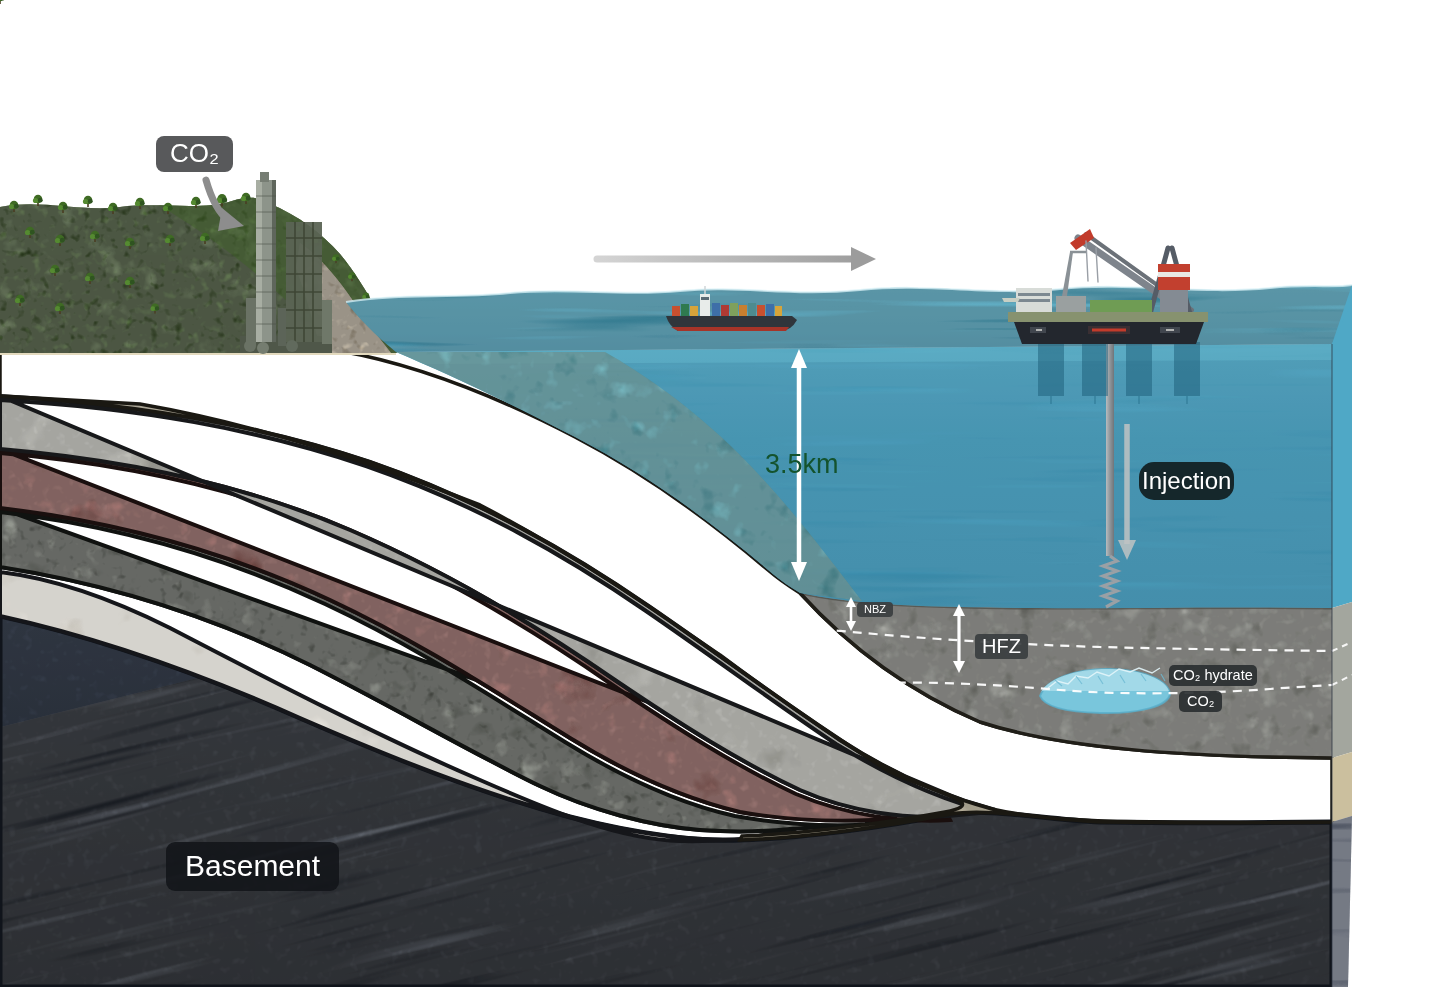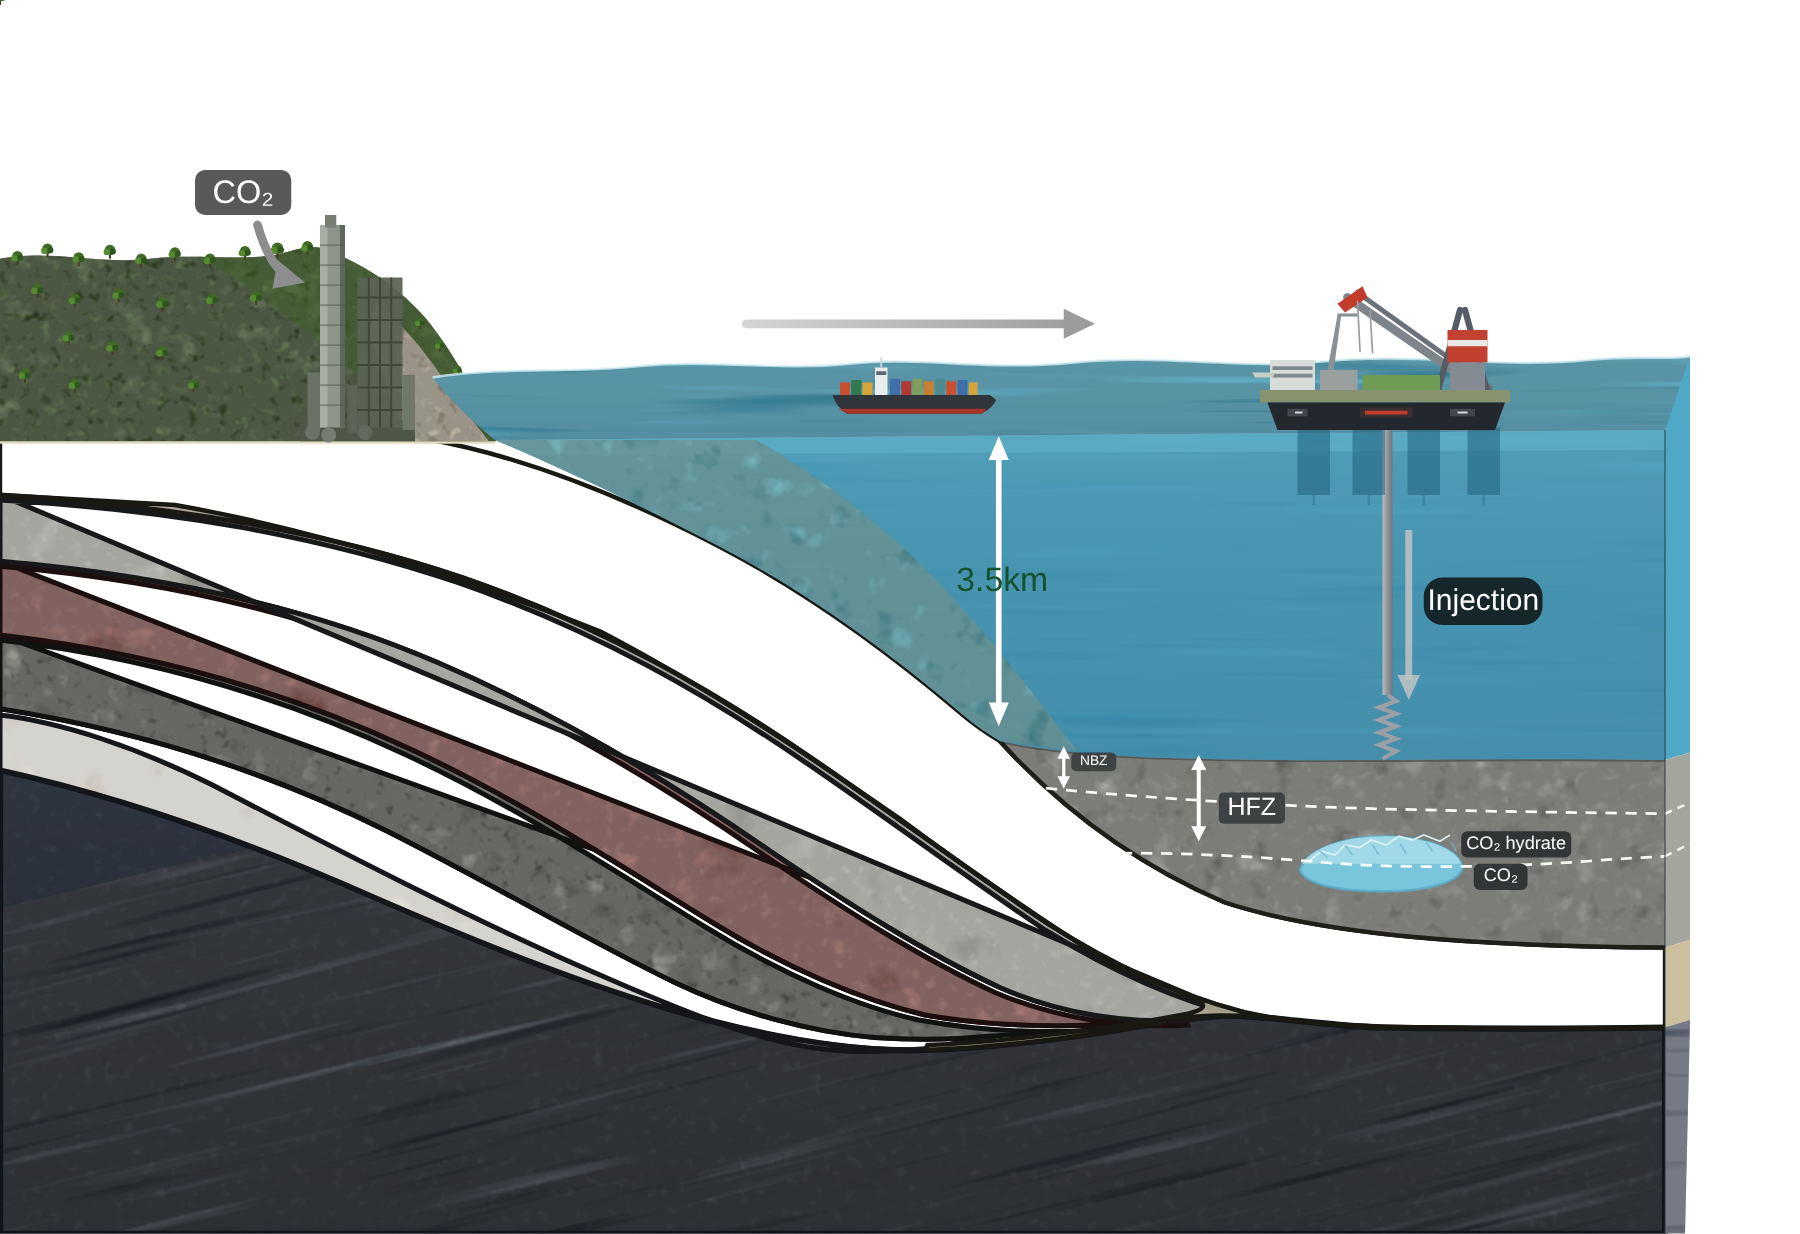--- a/index.html
+++ b/index.html
@@ -474,13 +474,14 @@
   </g>
 </svg>
 
 <div class="badge b-co2src">CO₂</div>
 <div class="badge b-depth">3.5km</div>
 <div class="badge b-injection">Injection</div>
 <div class="badge b-nbz">NBZ</div>
 <div class="badge b-hfz">HFZ</div>
 <div class="badge b-hydrate">CO₂ hydrate</div>
 <div class="badge b-co2b">CO₂</div>
+<div class="badge b-basement">Basement</div>
 </div>
 
 </body></html>

